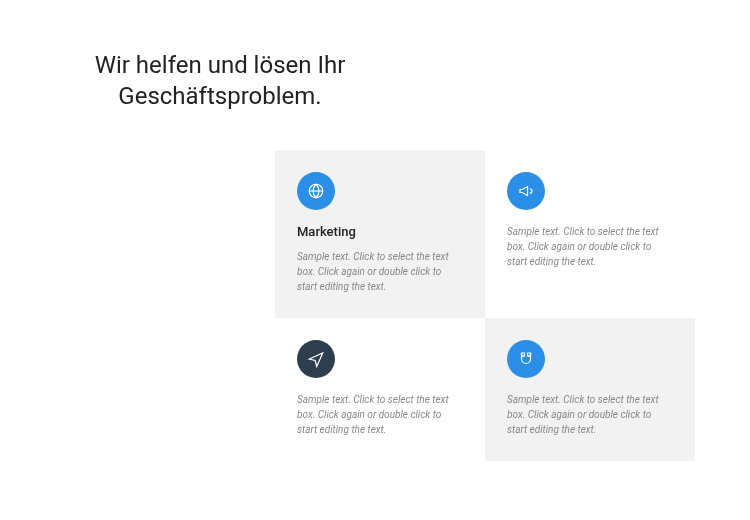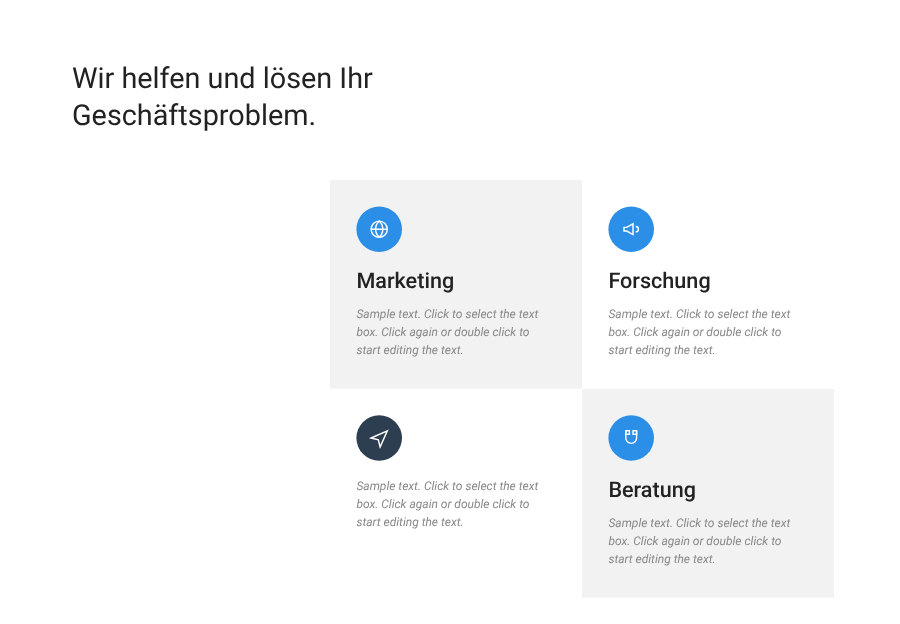--- a/index.html
+++ b/index.html
@@ -10,20 +10,21 @@
   background: #fff;
   padding: 50px 60px 40px 60px;
 }
 .heading {
   font-size: 24px;
   font-weight: 400;
   color: #222;
   line-height: 1.3;
   max-width: 320px;
   margin-bottom: 38px;
+  text-align: center;
 }
 .grid {
   display: grid;
   grid-template-columns: 1fr 1fr;
   margin-left: 215px;
   width: 420px;
 }
 .card {
   padding: 22px 22px 24px 22px;
 }
@@ -35,21 +36,21 @@
   border-radius: 50%;
   display: flex;
   align-items: center;
   justify-content: center;
   margin-bottom: 14px;
 }
 .icon-blue { background: #2b8fe8; }
 .icon-dark { background: #2c3e50; }
 .icon-circle svg { width: 18px; height: 18px; }
 .card-title {
-  font-size: 18px;
+  font-size: 13px;
   font-weight: 500;
   color: #222;
   margin-bottom: 10px;
 }
 .card-body {
   font-size: 10px;
   line-height: 1.5;
   color: #888;
   font-style: italic;
 }
@@ -73,21 +74,20 @@
     <div class="card-body">Sample text. Click to select the text box. Click again or double click to start editing the text.</div>
   </div>
 
   <div class="card white">
     <div class="icon-circle icon-blue">
       <svg viewBox="0 0 24 24" fill="none" stroke="#fff" stroke-width="1.6">
         <path d="M4 10v4h3l7 4V6l-7 4H4z"></path>
         <path d="M17 9a3 3 0 010 6"></path>
       </svg>
     </div>
-    <div class="card-title">Forschung</div>
     <div class="card-body">Sample text. Click to select the text box. Click again or double click to start editing the text.</div>
   </div>
 
   <div class="card white">
     <div class="icon-circle icon-dark">
       <svg viewBox="0 0 24 24" fill="none" stroke="#fff" stroke-width="1.6">
         <path d="M3 12l18-8-8 18-2-8-8-2z"></path>
       </svg>
     </div>
     <div class="card-body">Sample text. Click to select the text box. Click again or double click to start editing the text.</div>
@@ -95,17 +95,16 @@
 
   <div class="card shaded">
     <div class="icon-circle icon-blue">
       <svg viewBox="0 0 24 24" fill="none" stroke="#fff" stroke-width="1.6">
         <path d="M6 4v8a6 6 0 0012 0V4"></path>
         <path d="M6 4h4v4H6z M14 4h4v4h-4z" fill="none"></path>
         <line x1="6" y1="8" x2="10" y2="8"></line>
         <line x1="14" y1="8" x2="18" y2="8"></line>
       </svg>
     </div>
-    <div class="card-title">Beratung</div>
     <div class="card-body">Sample text. Click to select the text box. Click again or double click to start editing the text.</div>
   </div>
 
 </div>
 
 </body></html>

